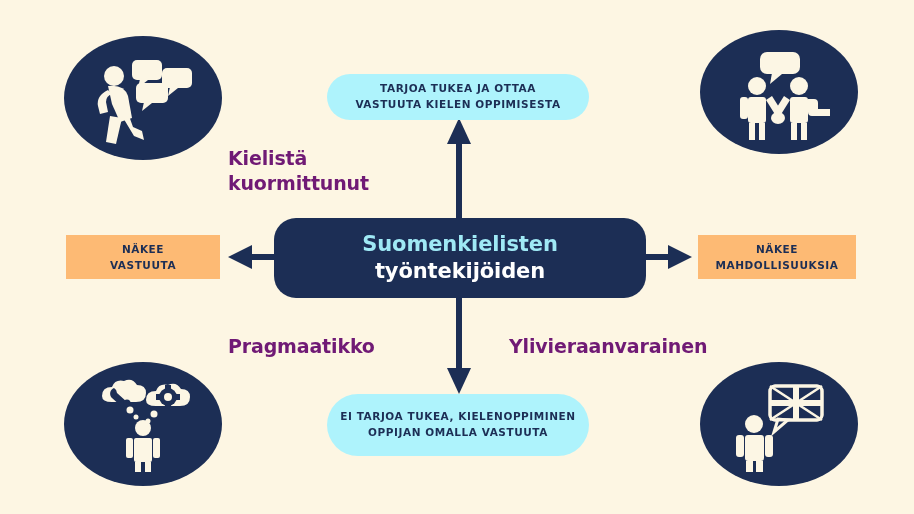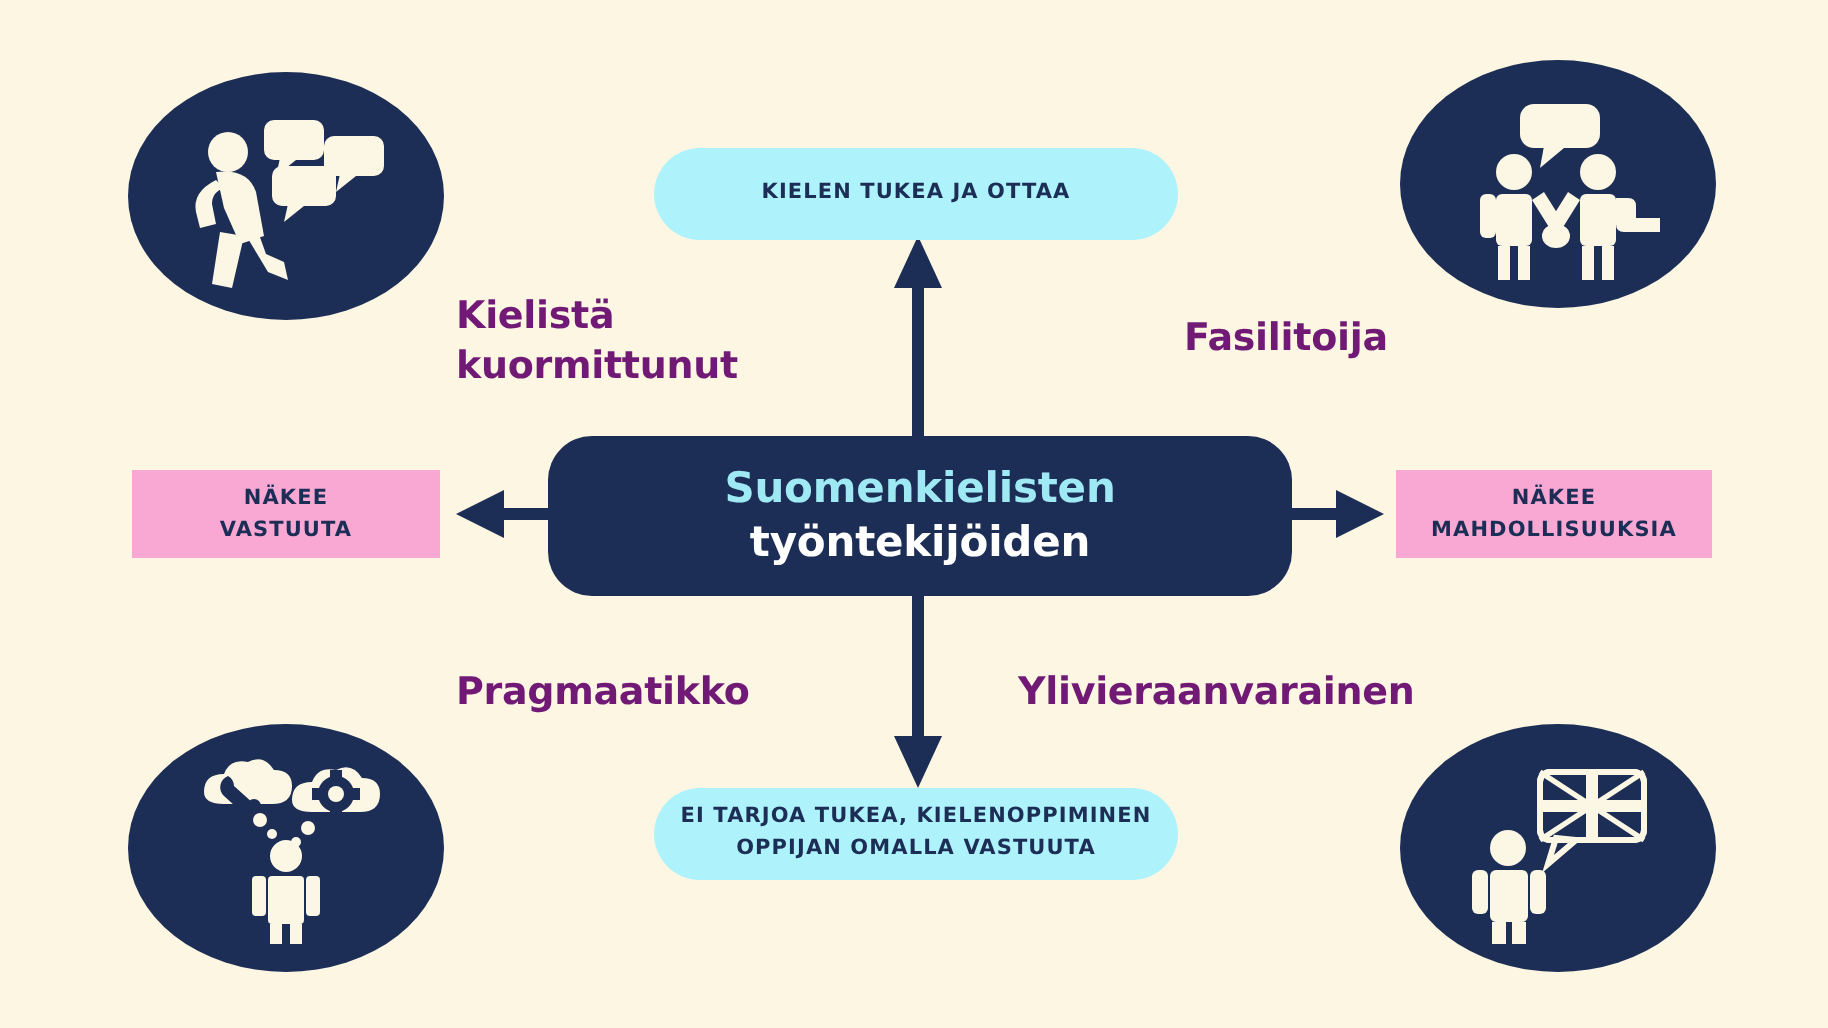--- a/index.html
+++ b/index.html
@@ -72,26 +72,26 @@
     justify-content: center;
     text-align: center;
     color: #1c2e55;
     font-size: 10.5px;
     font-weight: bold;
     line-height: 1.5;
     letter-spacing: 0.55px;
     z-index: 4;
   }
   #pill-top    { left: 327px; top: 74px;  width: 262px; height: 46px; }
-  #pill-bottom { left: 327px; top: 394px; width: 262px; height: 46px; }
+  #pill-bottom { left: 327px; top: 394px; width: 262px; height: 62px; }
 
   
   .rect {
     position: absolute;
-    background: #f9a8d4;
+    background: #fdba74;
     display: flex;
     align-items: center;
     justify-content: center;
     text-align: center;
     color: #1c2e55;
     font-size: 10.5px;
     font-weight: bold;
     line-height: 1.55;
     letter-spacing: 0.55px;
     z-index: 4;
@@ -263,21 +263,22 @@
   </div>
 
   <div id="center-box">
     <div class="title">
       <span class="hl">Suomenkielisten</span><span> työntekijöiden</span><br>
     </div>
   </div>
 
   <div class="pill" id="pill-top">
     <div>
-      <span>KIELEN TUKEA JA OTTAA</span><br>
+      <span>TARJOA TUKEA JA OTTAA</span><br>
+      <span>VASTUUTA KIELEN OPPIMISESTA</span>
     </div>
   </div>
 
   <div class="pill" id="pill-bottom">
     <div>
       <span>EI TARJOA TUKEA, KIELENOPPIMINEN</span><br>
       <span>OPPIJAN OMALLA VASTUUTA</span>
     </div>
   </div>
 
@@ -293,23 +294,20 @@
       <span>NÄKEE</span><br>
       <span>MAHDOLLISUUKSIA</span>
     </div>
   </div>
 
   <div class="quad-label" id="label-tl">
     <span>Kielistä</span><br>
     <span>kuormittunut</span>
   </div>
 
-  <div class="quad-label" id="label-tr">
-    <span>Fasilitoija</span>
-  </div>
 
   <div class="quad-label" id="label-br">
     <span>Ylivieraanvarainen</span>
   </div>
 
   <div class="quad-label" id="label-bl">
     <span>Pragmaatikko</span>
   </div>
 
 </div>

